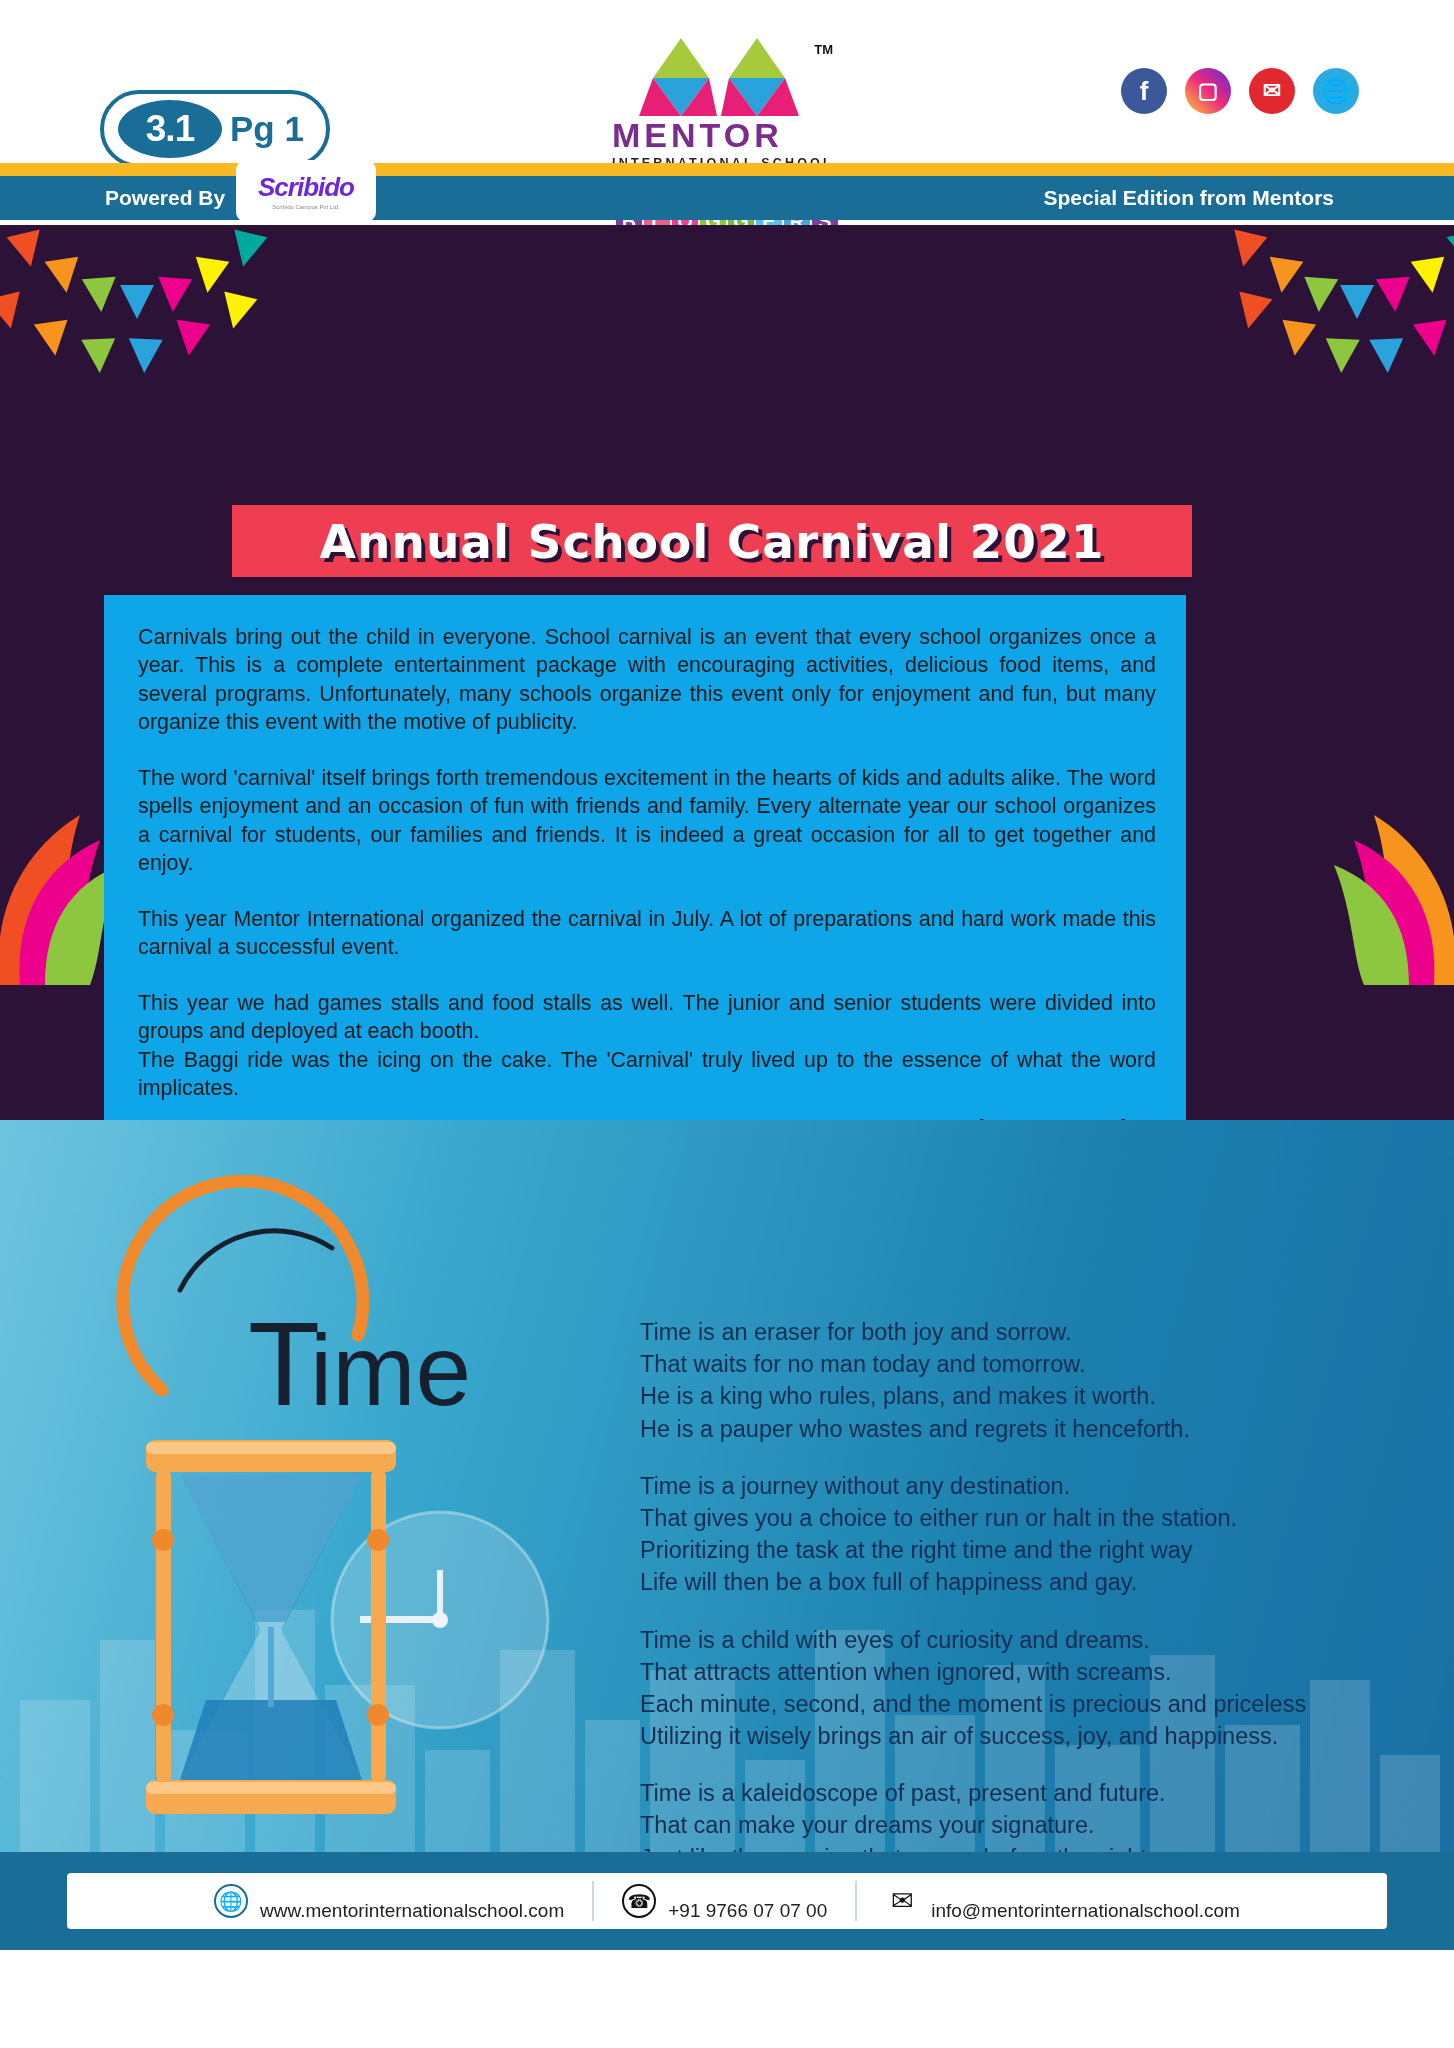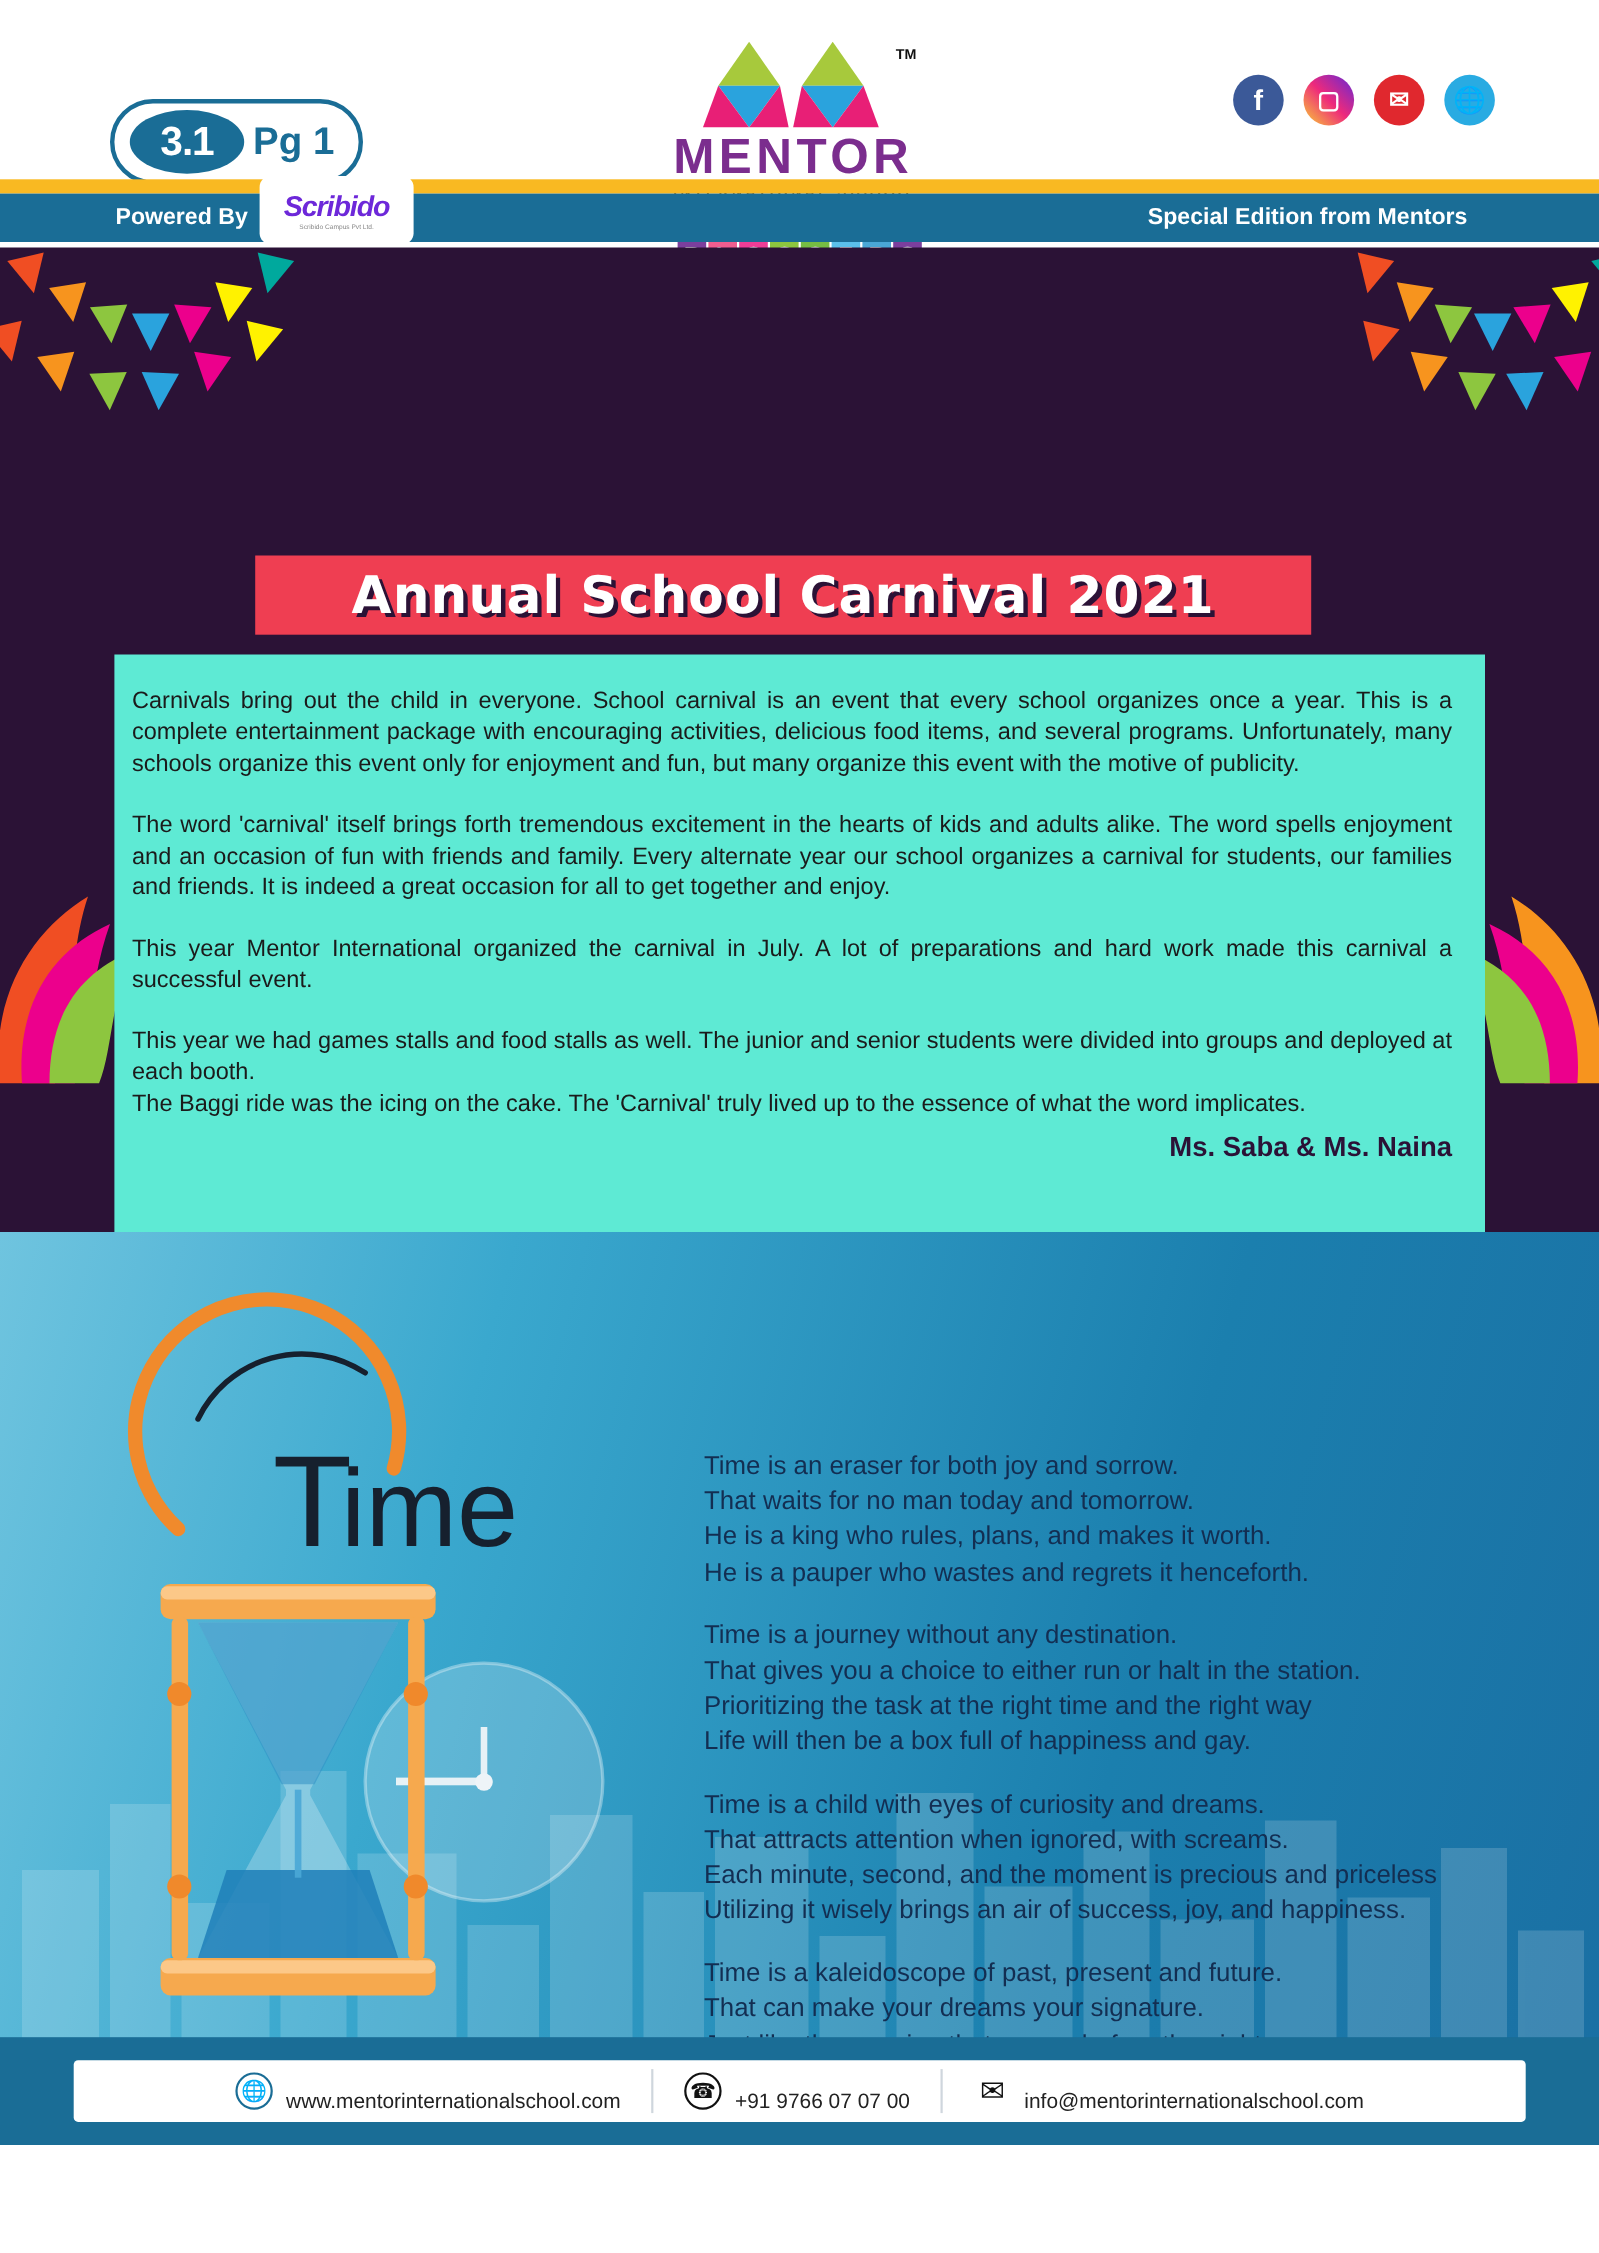--- a/index.html
+++ b/index.html
@@ -29,21 +29,21 @@
   }
   .page-badge .pg {
     color:#1a6d96; font-size: 35px; font-weight: bold;
   }
 
   
   .logo-wrap { position:absolute; left:50%; transform:translateX(-50%); top: 38px;
                width: 230px; }
   .logo-mark { position:relative; width: 176px; height: 78px; margin: 0 auto; }
   .tm { position:absolute; right:-18px; top:4px; font-size:13px; color:#111; font-weight:bold;}
-  .logo-name { font-size: 45px; font-weight: 900; color:#7b2d8e; letter-spacing: 4px; line-height:1.05; margin-top:2px;}
+  .logo-name { font-size: 34px; font-weight: 900; color:#7b2d8e; letter-spacing: 4px; line-height:1.05; margin-top:2px;}
   .logo-sub { font-size: 12.5px; font-weight: bold; color:#231f20; letter-spacing: 3.2px; margin-top:2px;}
   .logo-campus { margin-top:3px; background:#7b3f9d; color:#fff; font-size:10.5px;
                  font-weight:bold; letter-spacing:3px; padding:3px 4px; }
   .pencils { display:flex; justify-content:center; gap:2px; margin-top:1px; height: 86px;}
   .pencil { width:26px; position:relative; display:flex; flex-direction:column; align-items:center;}
   .pencil .tip { width:0;height:0;border-left:13px solid transparent;border-right:13px solid transparent; }
   .pencil .body { width:26px; flex:1; display:flex; align-items:flex-start; justify-content:center;
                   color:#fff; font-weight:900; font-size:20px; padding-top:4px; }
   .pencil .wood { width:0;height:0; border-left:13px solid transparent;border-right:13px solid transparent;
                   border-top:16px solid #e9c08a; }
@@ -75,22 +75,22 @@
   .title-bar {
     position:absolute; left: 232px; top: 280px; width: 960px; height: 72px;
     background:#ef3e52; display:flex; align-items:center; justify-content:center; z-index:5;
   }
   .title-bar h1 {
     font-size: 47px; font-weight: 900; color:#fff; letter-spacing:1px;
     font-family:"DejaVu Sans", sans-serif;
     text-shadow: 4px 4px 0 #2b1236;
   }
   .article-card {
-    position:absolute; left: 104px; top: 370px; width: 1246px; height: 718px;
-    background: #5eead4; padding: 28px 30px 10px 16px; z-index:4;
+    position:absolute; left: 104px; top: 370px; width: 1082px; height: 718px;
+    background: #0ea5e9; padding: 28px 30px 10px 34px; z-index:4;
   }
   .article-card p {
     font-family:"Liberation Sans", sans-serif;
     font-size: 21.4px; line-height: 1.33; color:#1b1b1b;
     text-align: justify; margin-bottom: 0;
   }
   .article-card p.gap { margin-top: 27px; }
   .byline { text-align:right; font-size: 25px; font-weight:bold; color:#2b1236; margin-top: 12px;}
 
   

